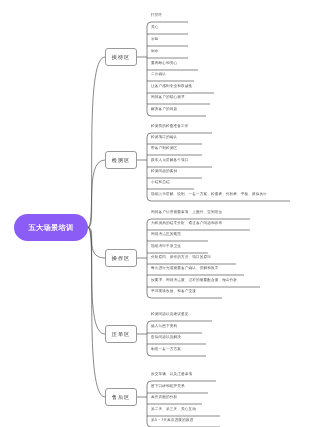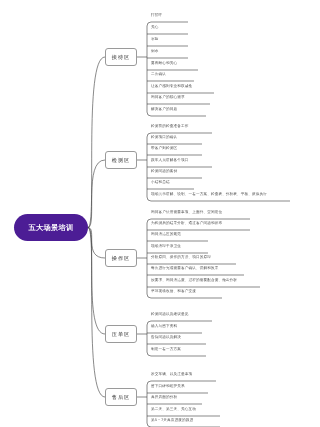--- a/index.html
+++ b/index.html
@@ -117,21 +117,21 @@
       <path d="M 88 227.5 C 97.35 227.5, 83 397, 105 397" fill="none" stroke="#3a3a3a" stroke-width="0.6"></path>
       <path d="M 137 397 L 147 397" fill="none" stroke="#3a3a3a" stroke-width="0.6"></path>
       <path d="M 151 381 Q 147 381 147 385 L 147 423 Q 147 427 151 427" fill="none" stroke="#3a3a3a" stroke-width="0.6"></path>
       <path d="M 151 381 L 216 381" fill="none" stroke="#3a3a3a" stroke-width="0.6"></path>
       <path d="M 147 393 L 208 393" fill="none" stroke="#3a3a3a" stroke-width="0.6"></path>
       <path d="M 147 404 L 202 404" fill="none" stroke="#3a3a3a" stroke-width="0.6"></path>
       <path d="M 147 416 L 220 416" fill="none" stroke="#3a3a3a" stroke-width="0.6"></path>
       <path d="M 151 427 L 220 427" fill="none" stroke="#3a3a3a" stroke-width="0.6"></path>
     </svg>
   <div id="nodes">
-      <div class="root-node" style="left: 14px; top: 214px; width: 74px; height: 27px; background: #4c1d95; color: rgb(255, 255, 255);">
+      <div class="root-node" style="left: 14px; top: 214px; width: 74px; height: 27px; background: #8b5cf6; color: rgb(255, 255, 255);">
         <span>五大场景培训</span>
       </div>
       <div class="branch-node" style="left: 105px; top: 48px; width: 32px; height: 18px;">
         <span>接待区</span>
       </div>
       <div class="leaf-node" style="left: 150px; top: 14px; width: 38px; height: 8px;"><span>打招呼</span></div>
       <div class="leaf-node" style="left: 150px; top: 26px; width: 38px; height: 8px;"><span>关心</span></div>
       <div class="leaf-node" style="left: 150px; top: 38px; width: 38px; height: 8px;"><span>寒暄</span></div>
       <div class="leaf-node" style="left: 150px; top: 50px; width: 38px; height: 8px;"><span>倒水</span></div>
       <div class="leaf-node" style="left: 150px; top: 62px; width: 48px; height: 8px;"><span>要有耐心和关心</span></div>

